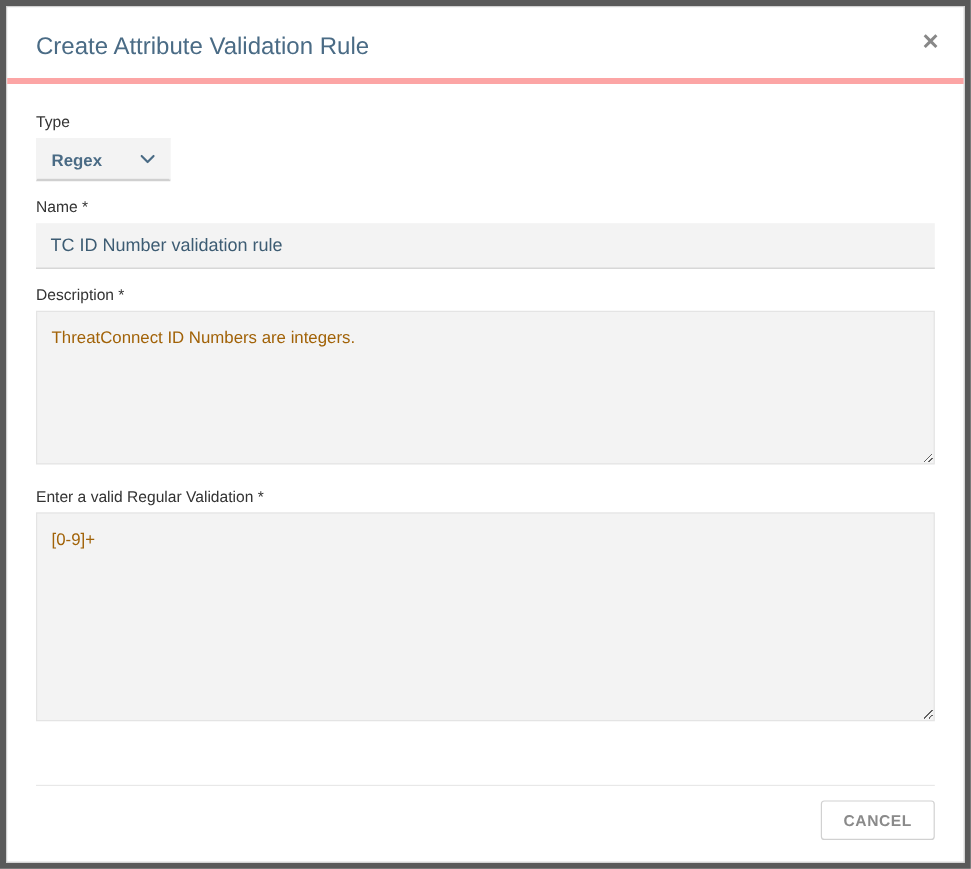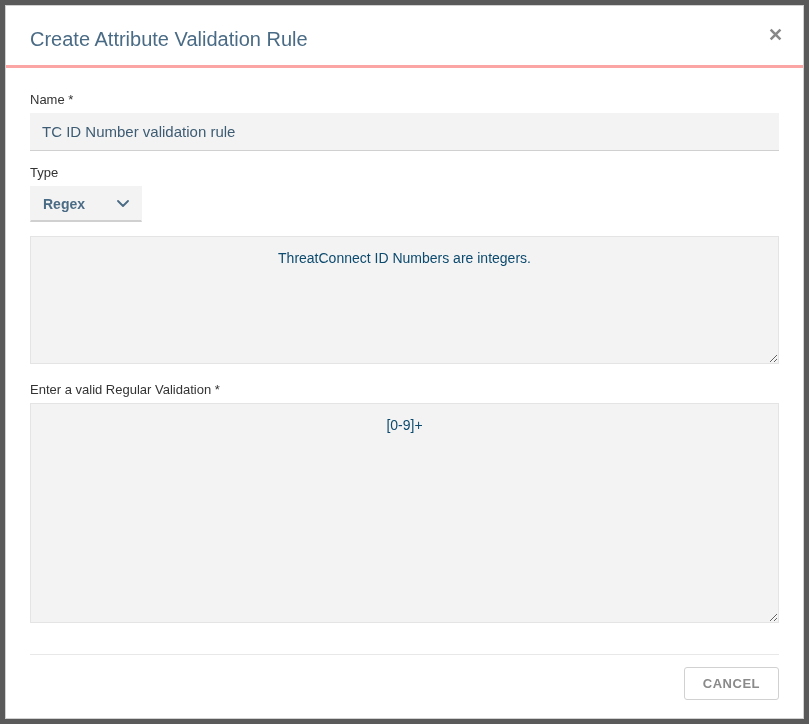--- a/index.html
+++ b/index.html
@@ -21,21 +21,21 @@
       left: 5px;
       right: 5px;
       bottom: 5px;
       background: #ffffff;
       border: 1px solid #d1d1d1;
       display: flex;
       flex-direction: column;
     }
     .modal-header {
       padding: 22px 20px 14px 24px;
-      border-bottom: 3px solid #fca5a5;
+      border-bottom: 5px solid #fca5a5;
       position: relative;
     }
     .modal-title {
       font-size: 20px;
       font-weight: 400;
       color: #4a6b85;
     }
     .close-button {
       position: absolute;
       top: 20px;
@@ -101,31 +101,30 @@
       font-size: 15px;
       color: #3d5c73;
       font-family: inherit;
     }
     .textarea-input {
       width: 100%;
       background: #f3f3f3;
       border: 1px solid #e4e4e4;
       padding: 12px;
       font-size: 14px;
-      color: #0c4a6e;
+      color: #a16207;
       font-family: inherit;
       resize: both;
       line-height: 1.4;
-      text-align: center;
     }
     .textarea-desc {
       height: 128px;
     }
     .textarea-regex {
-      height: 220px;
+      height: 174px;
     }
     .modal-footer {
       border-top: 1px solid #e8e8e8;
       padding: 12px 24px 18px 24px;
       display: flex;
       justify-content: flex-end;
       gap: 10px;
       margin: 0 24px;
       padding-left: 0;
       padding-right: 0;
@@ -156,37 +155,38 @@
 
 <div class="modal">
   <div class="modal-header">
     <h2 class="modal-title">Create Attribute Validation Rule</h2>
     <button class="close-button">✕</button>
   </div>
 
   <div class="modal-body">
 
     <div class="field-group">
-      <label class="field-label">Name *</label>
-      <input type="text" class="text-input" value="TC ID Number validation rule" style="">
-    </div>
-
-    <div class="field-group">
       <label class="field-label">Type</label>
       <div class="select-wrap">
         <div class="select-display">Regex</div>
         <span class="select-chevron">
           <svg width="12" height="8" viewBox="0 0 12 8">
               <path d="M1 1 L6 6 L11 1" stroke="#4a6b85" stroke-width="1.8" fill="none" stroke-linecap="round" stroke-linejoin="round"></path>
             </svg>
         </span>
       </div>
     </div>
 
     <div class="field-group">
+      <label class="field-label">Name *</label>
+      <input type="text" class="text-input" value="TC ID Number validation rule" style="">
+    </div>
+
+    <div class="field-group">
+      <label class="field-label">Description *</label>
       <textarea class="textarea-input textarea-desc" style="">ThreatConnect ID Numbers are integers.</textarea>
     </div>
 
     <div class="field-group">
       <label class="field-label">Enter a valid Regular Validation *</label>
       <textarea class="textarea-input textarea-regex" style="">[0-9]+</textarea>
     </div>
 
   </div>
 

